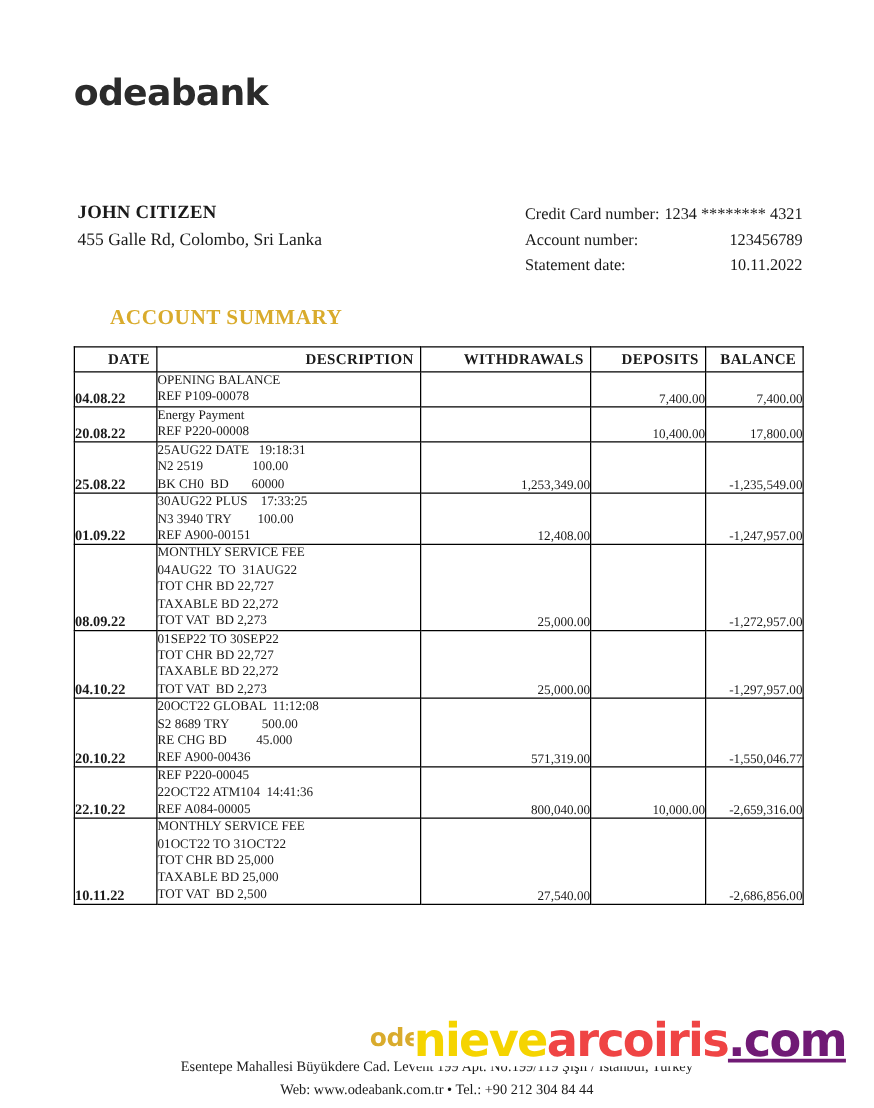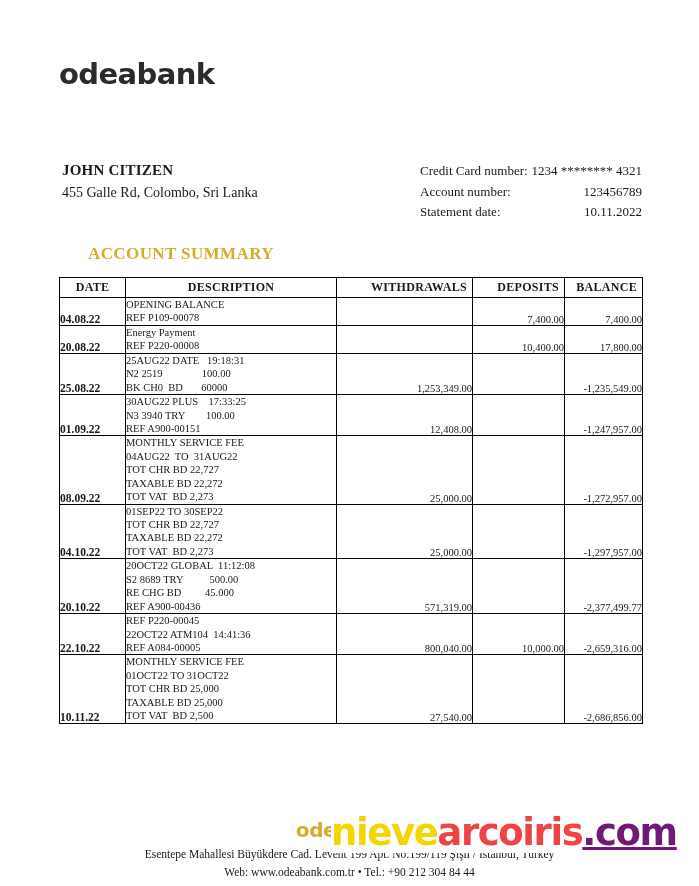--- a/index.html
+++ b/index.html
@@ -103,21 +103,21 @@
     padding: 2px 5px 2px 5px;
     vertical-align: middle;
     letter-spacing: 0.3px;
   }
   .col-date   { width: 66px; }
   .col-desc   { width: 211px; }
   .col-wd     { width: 136px; }
   .col-dep    { width: 92px; }
   .col-bal    { width: 78px; }
 
-  th.h-date, th.h-desc { text-align: center; }
+  th.h-date, th.h-desc { text-align: right; }
   th.h-wd, th.h-dep, th.h-bal { text-align: right; }
 
   td.c-date {
     font-weight: bold;
     font-size: 11.5px;
     padding: 0 0 2px 4px;
     white-space: nowrap;
   }
   td.c-desc {
     padding: 2px 4px 2px 5px;
@@ -295,21 +295,21 @@
           <tr>
             <td class="c-date">20.10.22</td>
             <td class="c-desc">
               <div class="dline">20OCT22 GLOBAL  11:12:08</div>
               <div class="dline">S2 8689 TRY          500.00</div>
               <div class="dline">RE CHG BD         45.000</div>
               <div class="dline">REF A900-00436</div>
             </td>
             <td class="c-amt">571,319.00</td>
             <td class="c-amt"></td>
-            <td class="c-amt">-2,377,499.77</td>
+            <td class="c-amt">-1,550,046.77</td>
           </tr>
           <tr>
             <td class="c-date">22.10.22</td>
             <td class="c-desc">
               <div class="dline">REF P220-00045</div>
               <div class="dline">22OCT22 ATM104  14:41:36</div>
               <div class="dline">REF A084-00005</div>
             </td>
             <td class="c-amt">800,040.00</td>
             <td class="c-amt">10,000.00</td>

